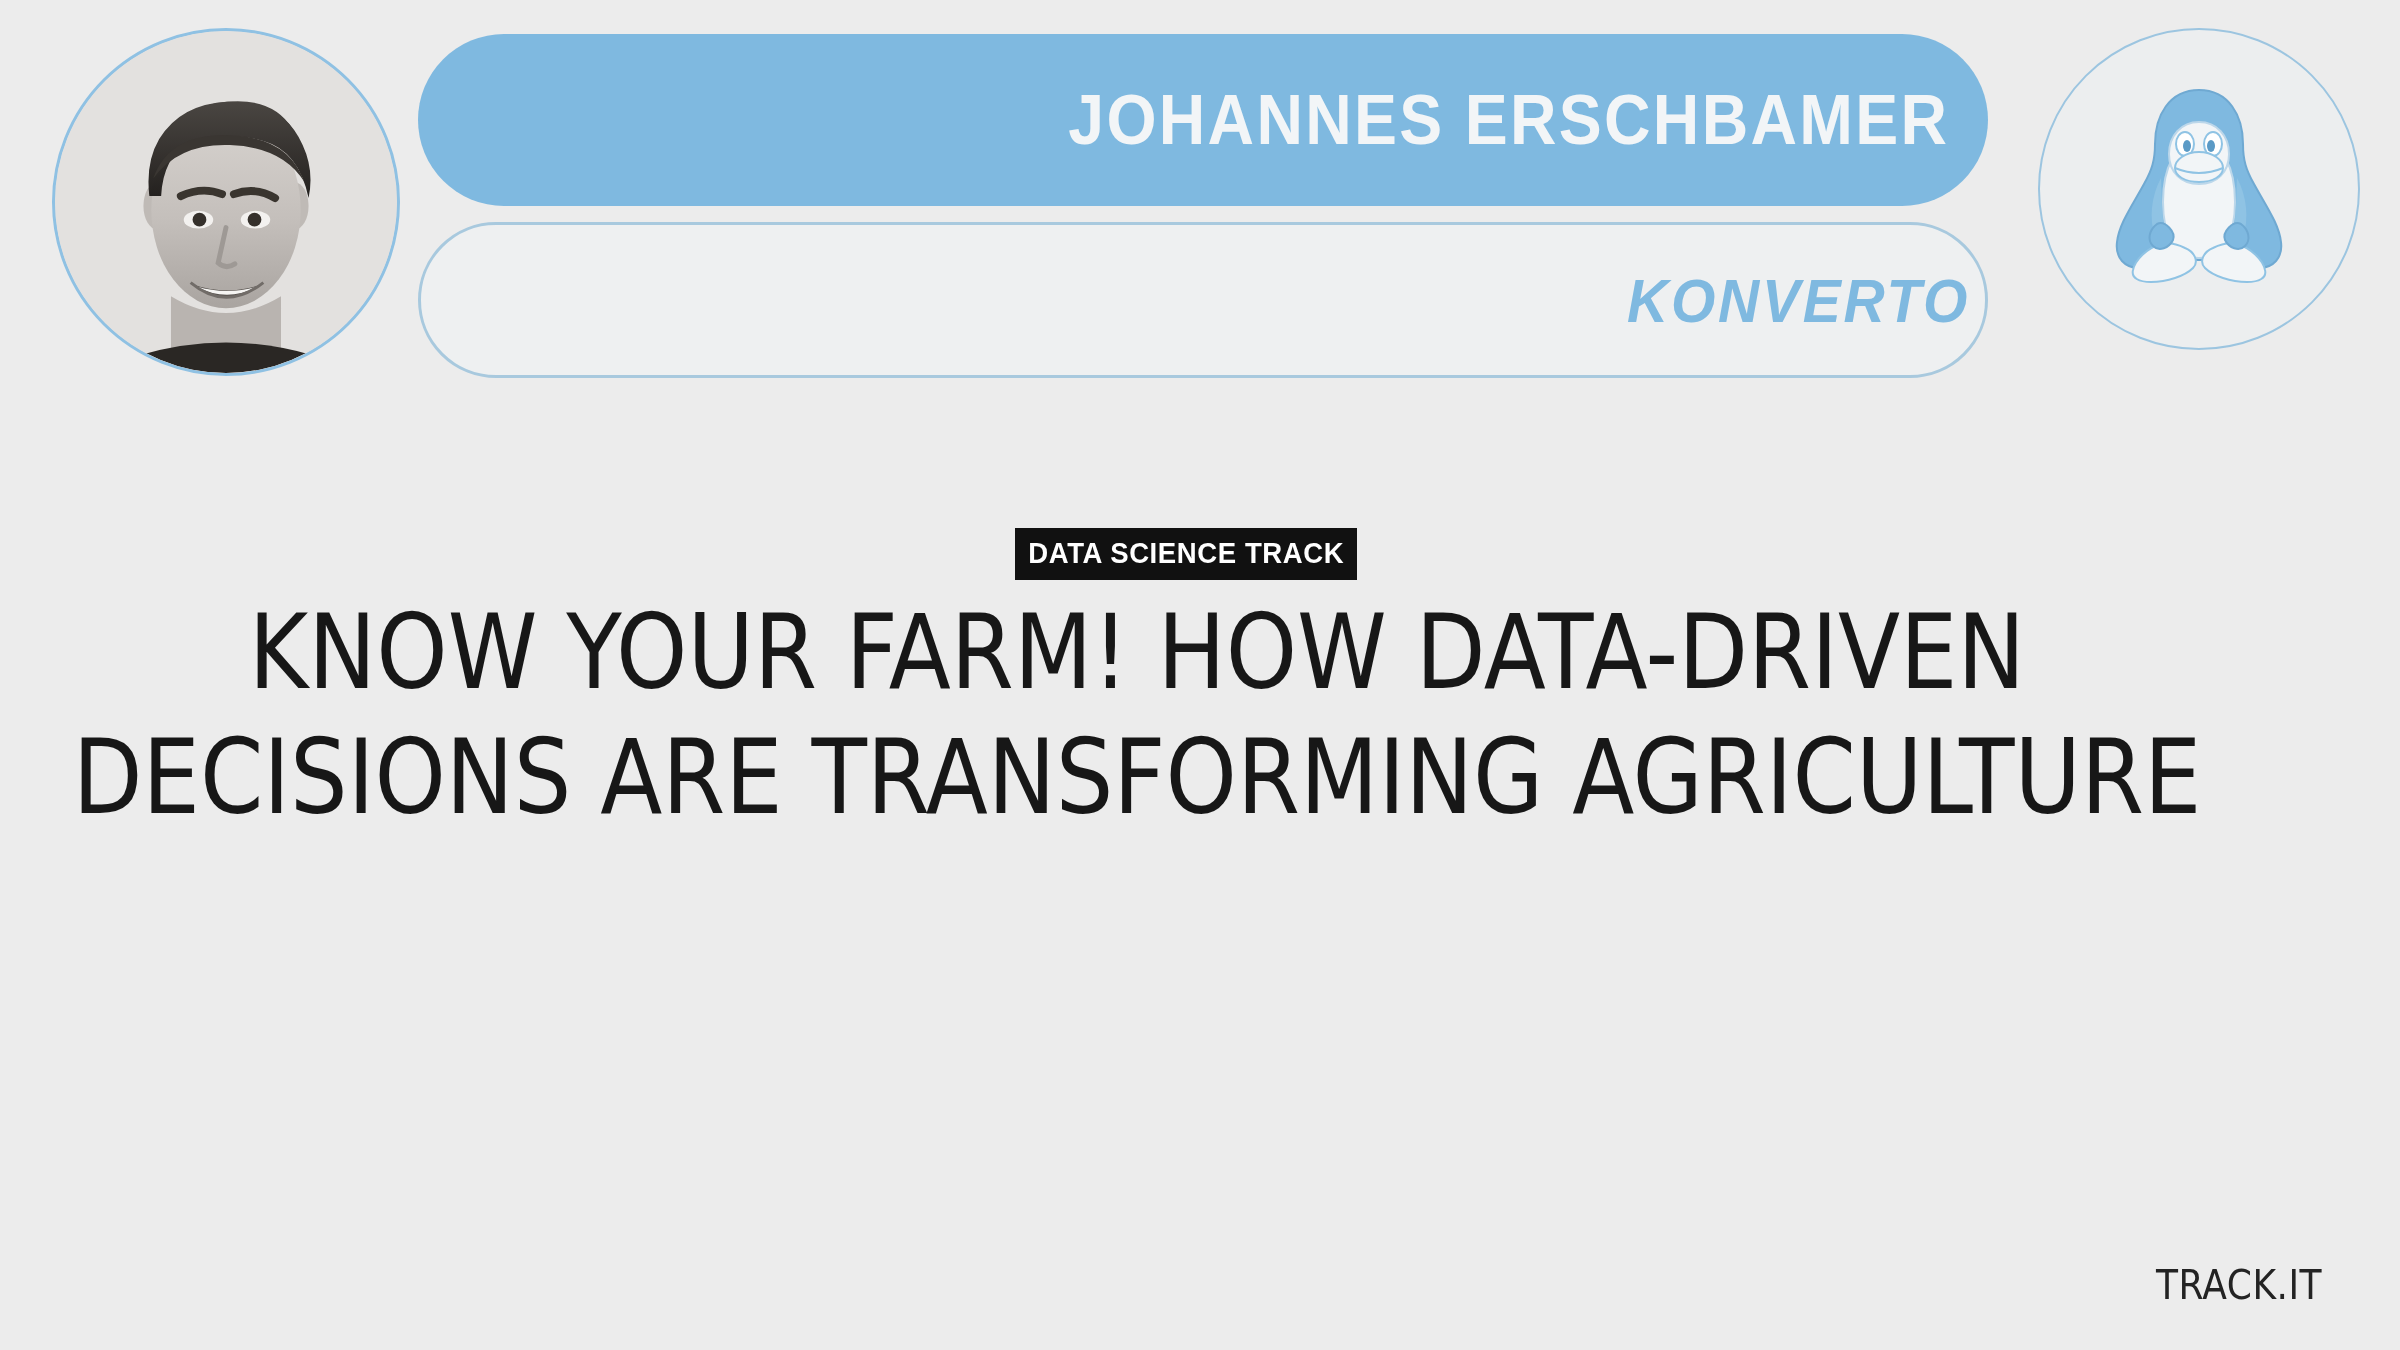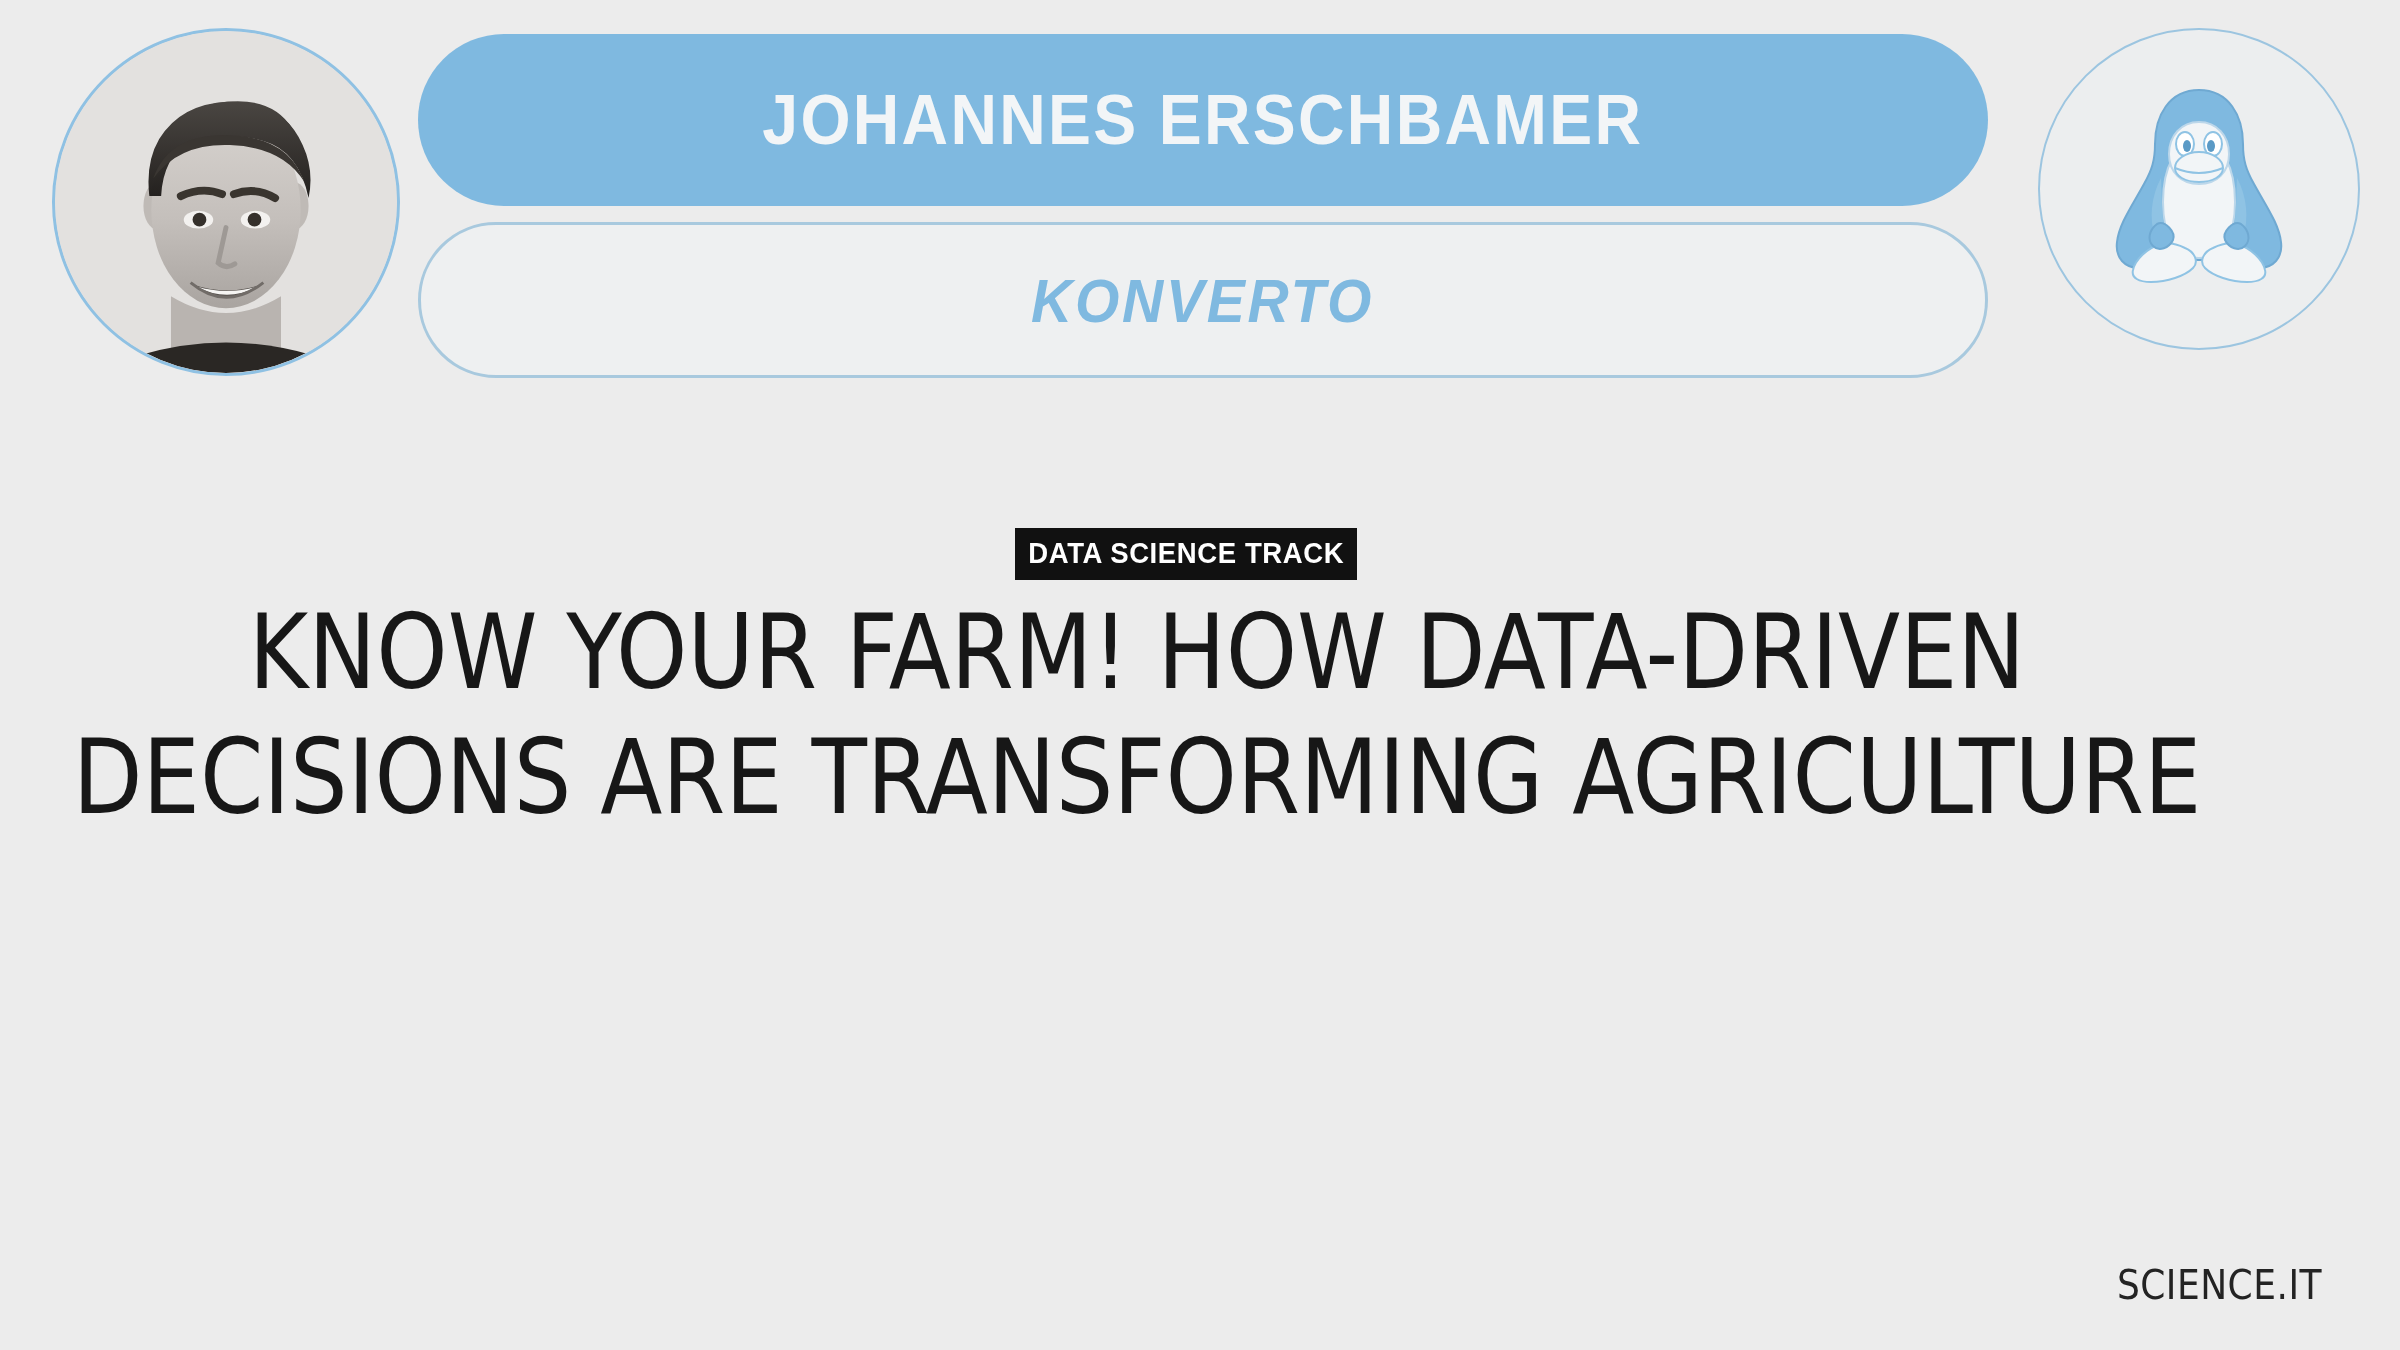--- a/index.html
+++ b/index.html
@@ -54,21 +54,21 @@
     height: 340px;
   }
   .pill {
     position: absolute;
     left: 0;
     width: 1570px;
     box-sizing: border-box;
     border-radius: 100px;
     display: flex;
     align-items: center;
-    justify-content: center;
+    justify-content: flex-end;
   }
   #name-pill {
     top: 0;
     height: 172px;
     background: #7fb9e0;
   }
   #name-pill-label {
     color: #f2f5f7;
     font-size: 70px;
     font-weight: bold;
@@ -250,13 +250,13 @@
     </svg>
   </div>
 
 </div>
 
 <div id="talk-block">
   <div id="track-badge">DATA SCIENCE TRACK</div>
   <h1 id="talk-title">KNOW YOUR FARM! HOW DATA-DRIVEN DECISIONS ARE TRANSFORMING AGRICULTURE</h1>
 </div>
 
-<div id="footer-url">SCIENCE.IT</div>
+<div id="footer-url">TRACK.IT</div>
 
 </body></html>

